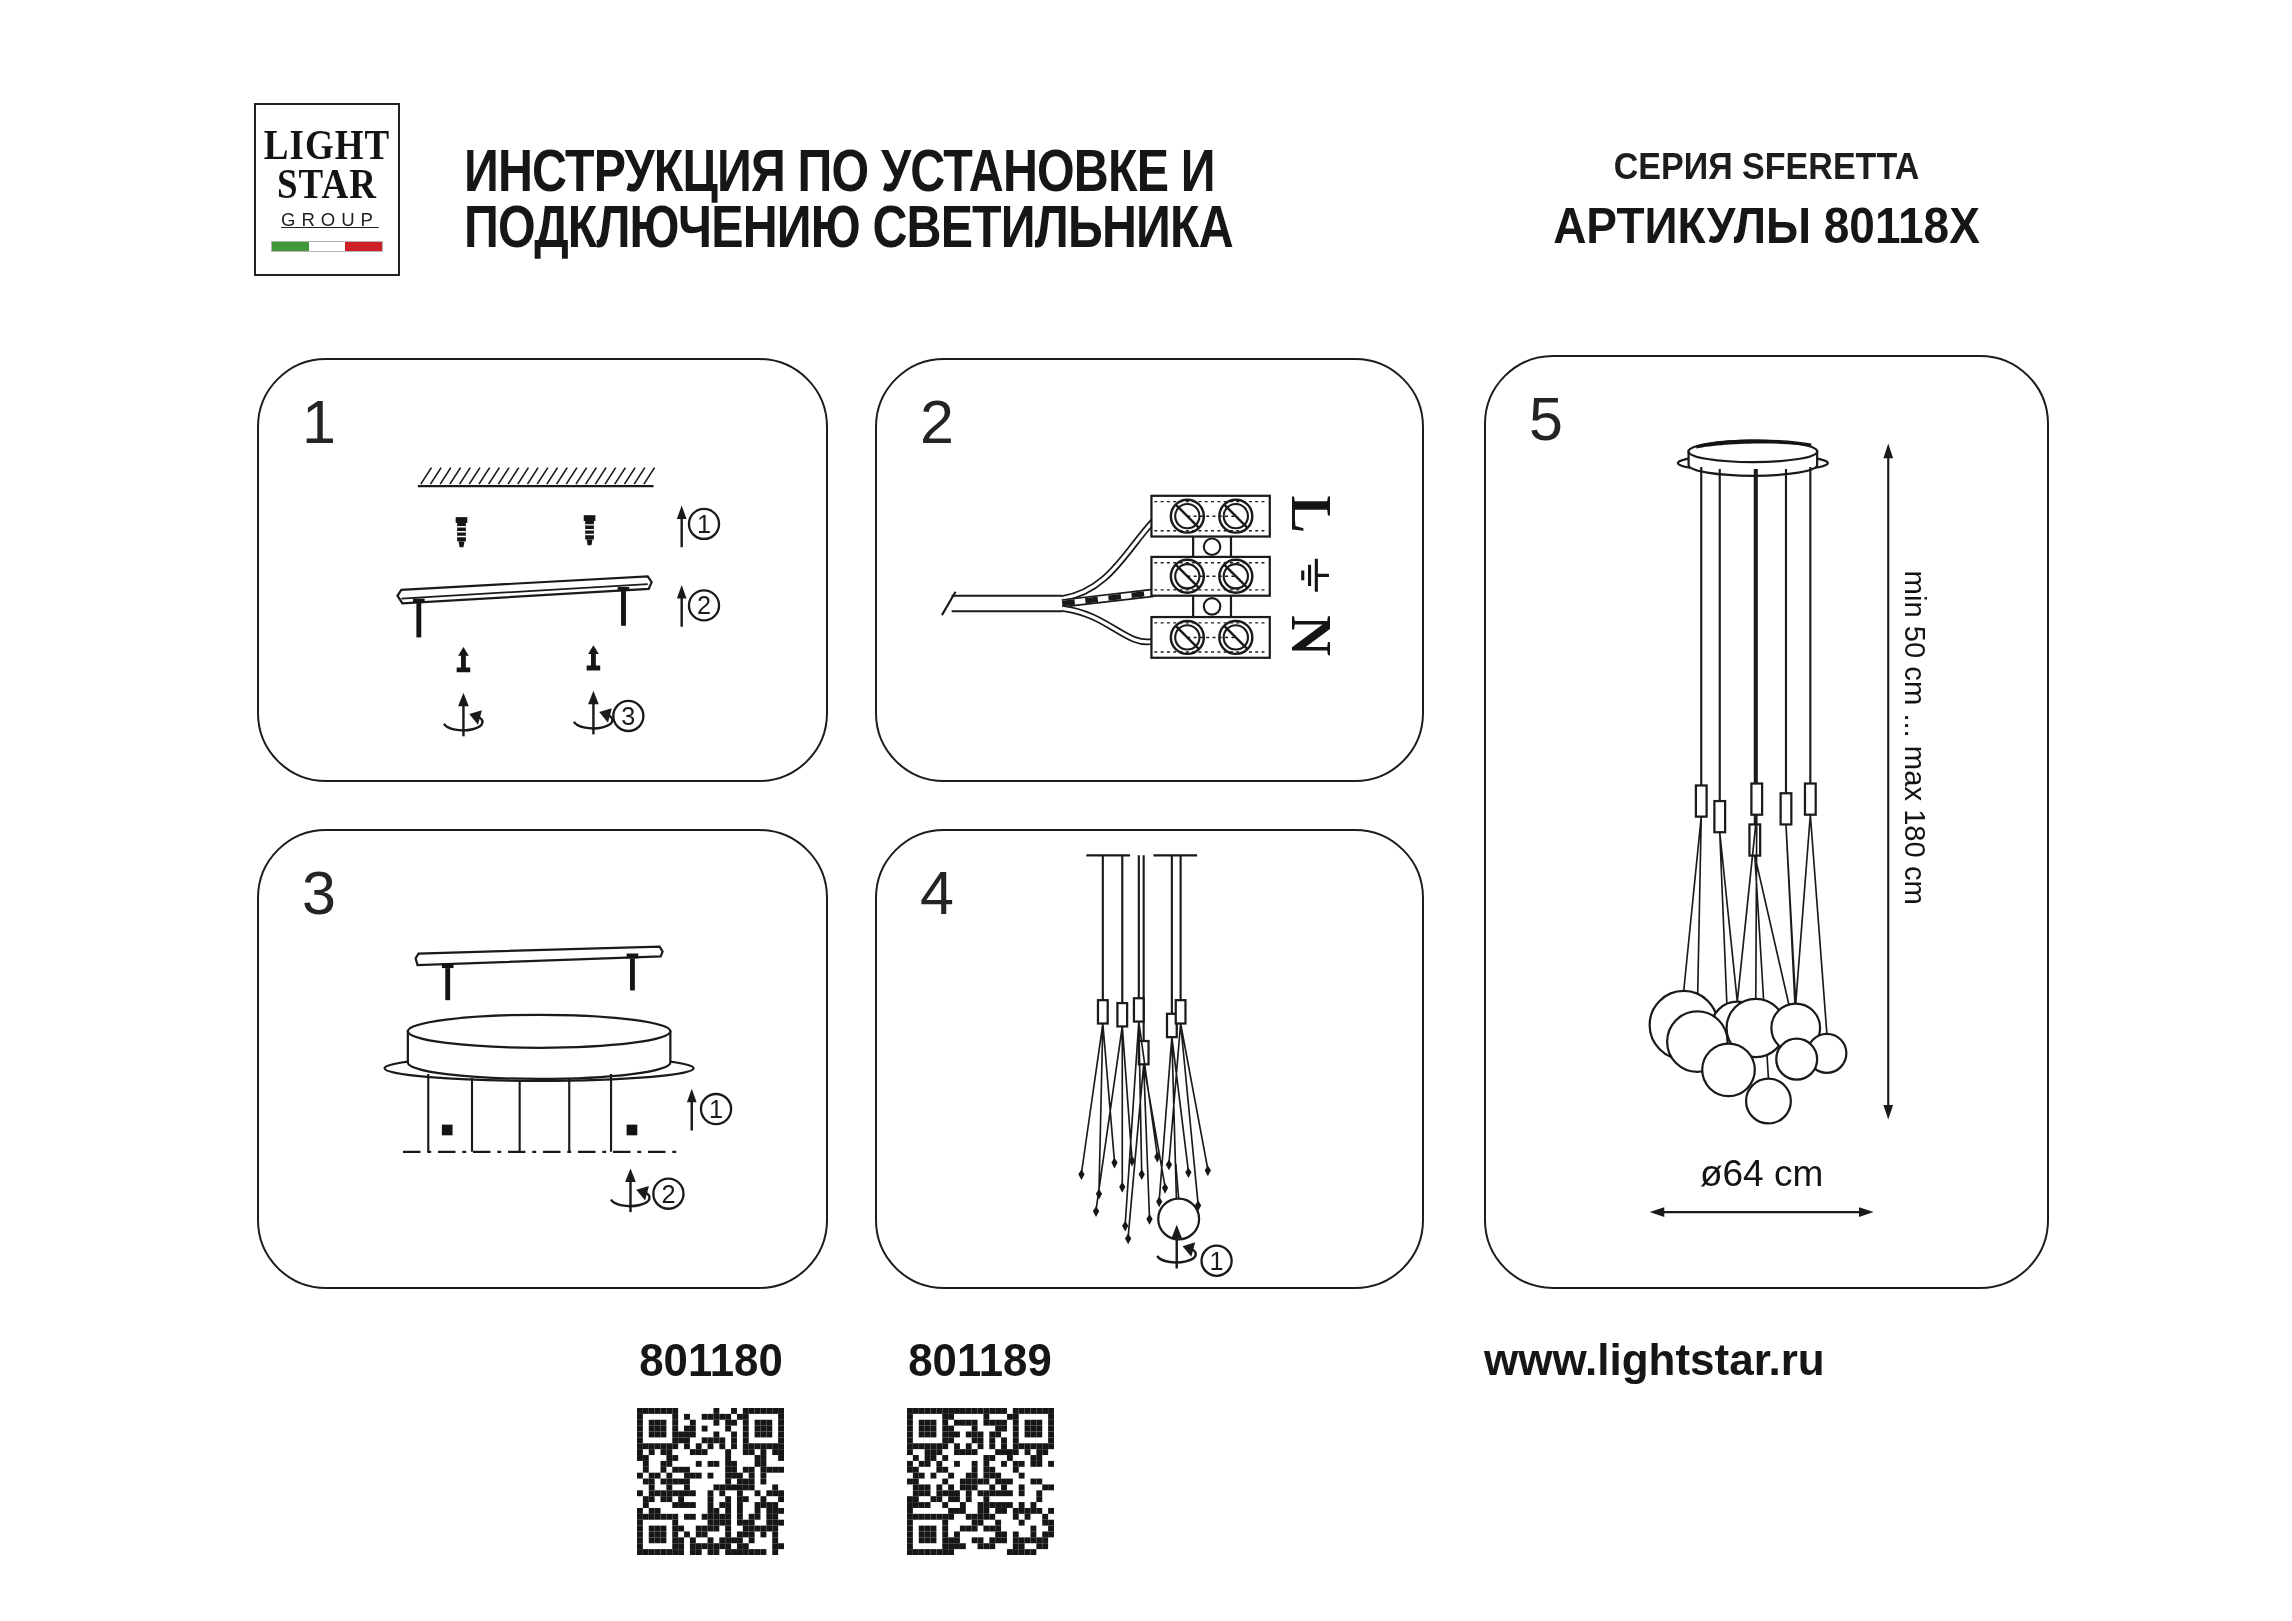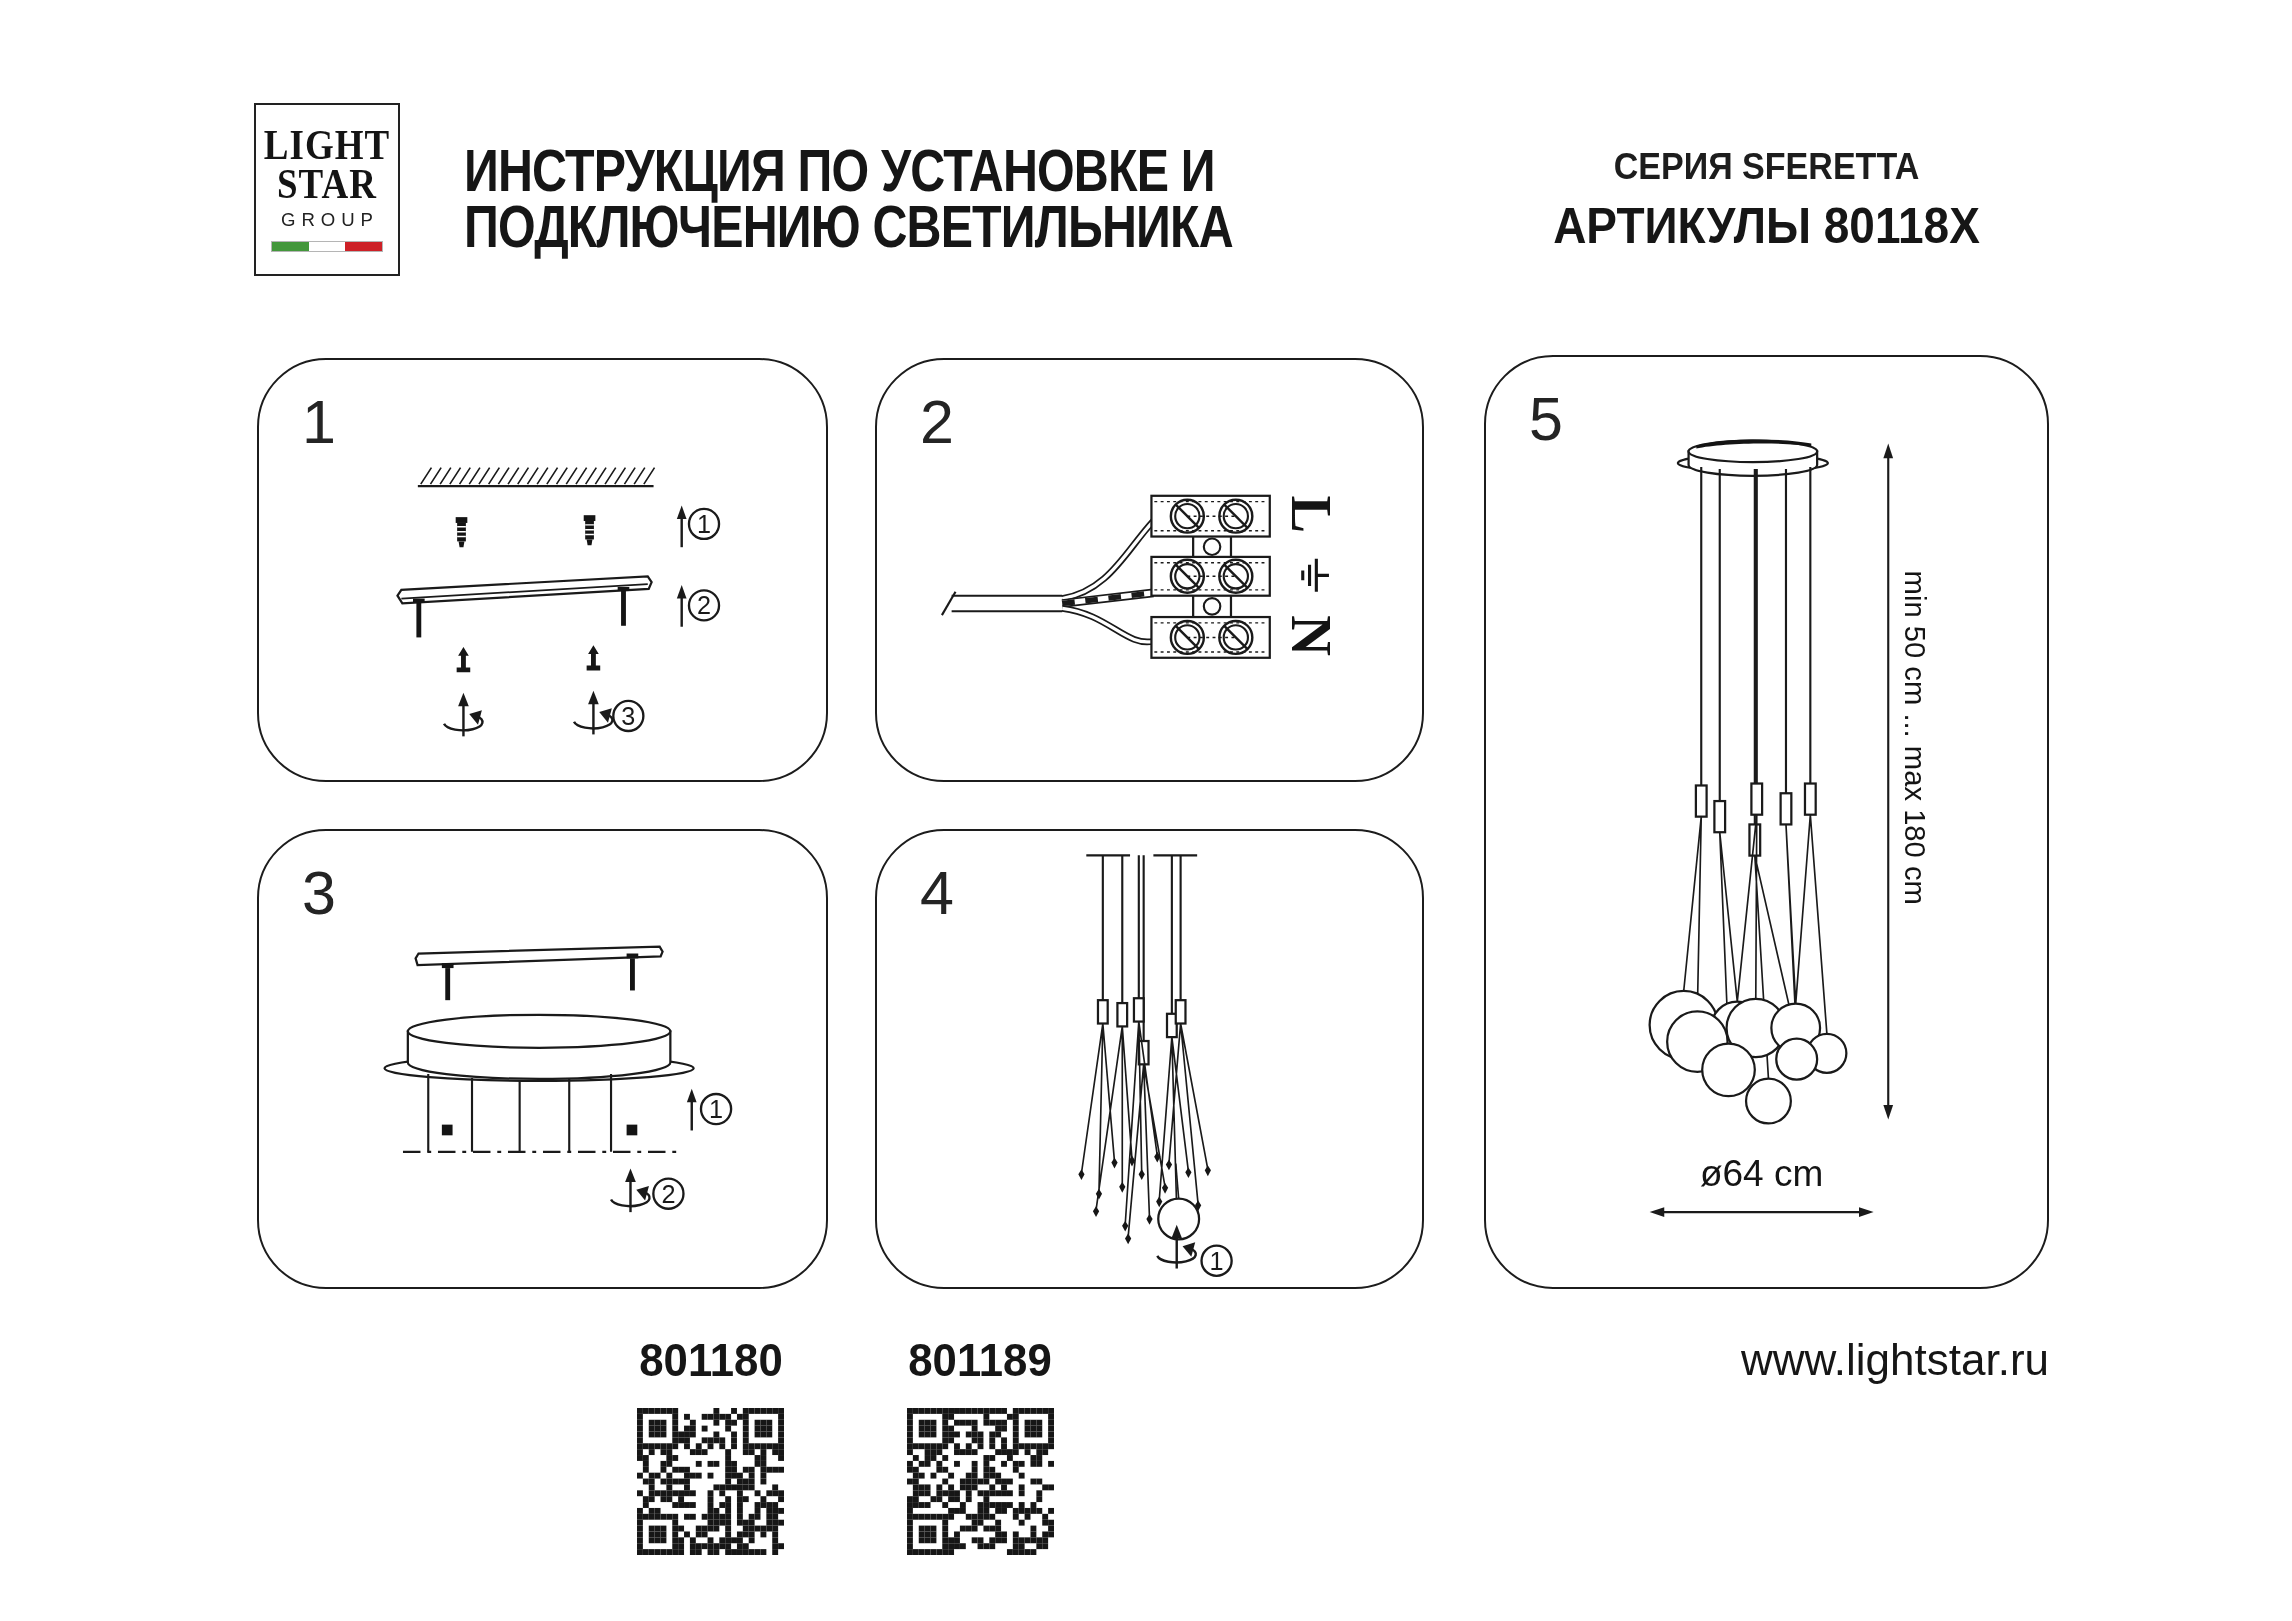--- a/index.html
+++ b/index.html
@@ -11,21 +11,21 @@
   .logo-box{
     position:absolute; left:254px; top:103px; width:146px; height:173px;
     border:2px solid #222; box-sizing:border-box; text-align:center;
   }
   .logo-light,.logo-star{
     font-family:"Liberation Serif", serif; font-weight:700; font-size:37px;
     line-height:39px; letter-spacing:1px; transform:scaleY(1.12); color:#141414;
   }
   .logo-light{margin-top:19.6px;}
   .logo-group{
-    font-size:18.6px; letter-spacing:5.9px; margin-top:6.9px; color:#222; text-indent:5.9px;
+    font-size:18.6px; letter-spacing:5.9px; margin-top:6.9px; color:#222; text-indent:5.9px;text-decoration:underline;
   }
   .logo-flag{ width:110px; height:8.8px; margin:10.8px auto 0; display:flex; outline:1px solid #b5b5b5;}
   .logo-flag span{flex:1; height:100%;}
   .title{
     position:absolute; left:464px; top:143px; font-weight:700; font-size:59px;
     line-height:56px; letter-spacing:-1px; transform:scaleX(.82); transform-origin:0 0;
     color:#161616; white-space:nowrap;
   }
   .series{
     position:absolute; left:1484px; top:146px; width:565px; text-align:center;
@@ -75,22 +75,22 @@
   .art-code{
     position:absolute; top:1333px; width:216px; text-align:center; font-size:46px;
     font-weight:700; transform:scaleX(.95); color:#161616;
   }
   .art-left{left:603px;}
   .art-right{left:872px;}
   .qr{position:absolute; width:147px; height:147px;}
   .qr-left{left:637px; top:1408px;}
   .qr-right{left:907px; top:1408px;}
   .website{
-    position:absolute; left:1484px; top:1335px; width:565px; text-align:right;
-    font-size:44px; font-weight:400; color:#161616;
+    position:absolute; left:1484px; top:1335px; width:565px; text-align:left;
+    font-size:44px; font-weight:700; color:#161616;
   }
 </style>
 </head>
 <body>
 
 <div class="page">
 
   <svg width="0" height="0" style="position:absolute">
     <defs>
       <g id="twist">

